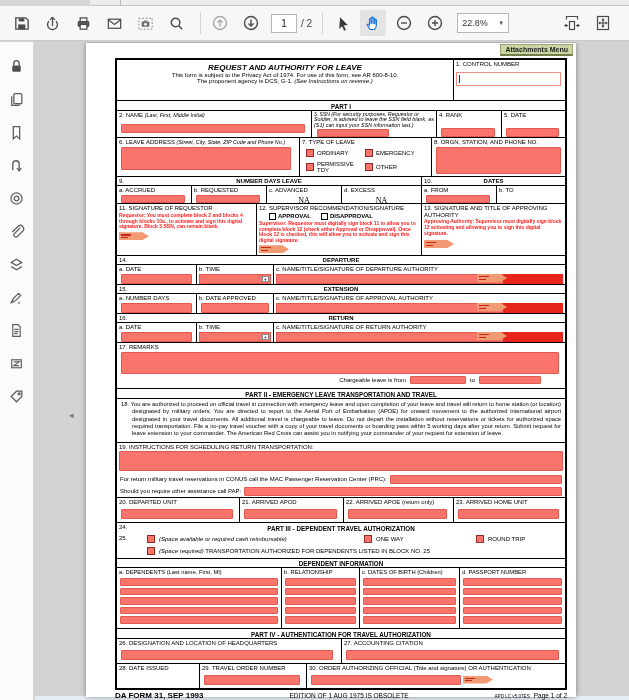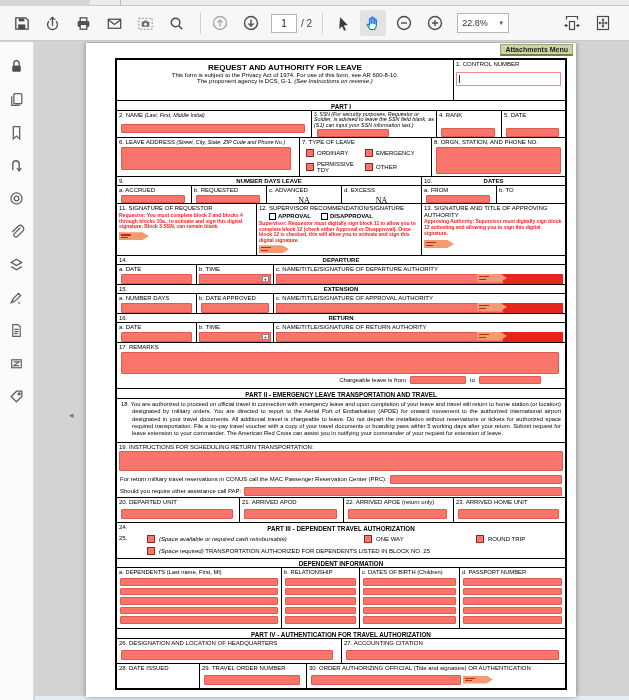--- a/index.html
+++ b/index.html
@@ -253,21 +253,21 @@
     <div class="collapse-arrow">◂</div>
     <div class="bottom-strip"></div>
 
     <div class="page">
       <button class="attach-btn">Attachments Menu</button>
 
       <div class="form">
 
         <div class="row" style="height:40px;">
           <div class="cell" style="flex:0 0 337px;text-align:center;padding-top:3px;">
-            <div style="font-size:8px;font-weight:700;">REQUEST AND AUTHORITY FOR LEAVE</div>
+            <div style="font-size:8px;font-weight:700;font-style:italic;">REQUEST AND AUTHORITY FOR LEAVE</div>
             <div style="font-size:6px;">This form is subject to the Privacy Act of 1974. For use of this form, see AR 600-8-10.</div>
             <div style="font-size:6px;"><span>The proponent agency is DCS, G-1.</span> <i>(See Instructions on reverse.)</i></div>
           </div>
           <div class="cell">
             <div class="lbl">1. CONTROL NUMBER</div>
             <div style="height:14px;margin:4px 2px 0 0;background:#fff;border:1.5px solid #f08d84;position:relative;">
               <span style="position:absolute;left:2px;top:2px;bottom:2px;width:1px;background:#333;"></span>
             </div>
           </div>
         </div>
@@ -590,17 +590,23 @@
             <div class="lbl">30. ORDER AUTHORIZING OFFICIAL (Title and signature) OR AUTHENTICATION</div>
             <div style="display:flex;align-items:center;margin:3px 2px 0 2px;">
               <span class="rf" style="height:10px;width:150px;display:inline-block;"></span>
               <span class="badge" style="margin-left:2px;"></span>
             </div>
           </div>
         </div>
 
       </div>
 
+      <div class="pg-footer">
+        <span class="fl">DA FORM 31, SEP 1993</span>
+        <span class="fc">EDITION OF 1 AUG 1975 IS OBSOLETE</span>
+        <span class="fr">APD LC v5.07ES</span>
+        <span>Page 1 of 2</span>
+      </div>
 
     </div>
   </div>
 
 </div>
 
 </body></html>

